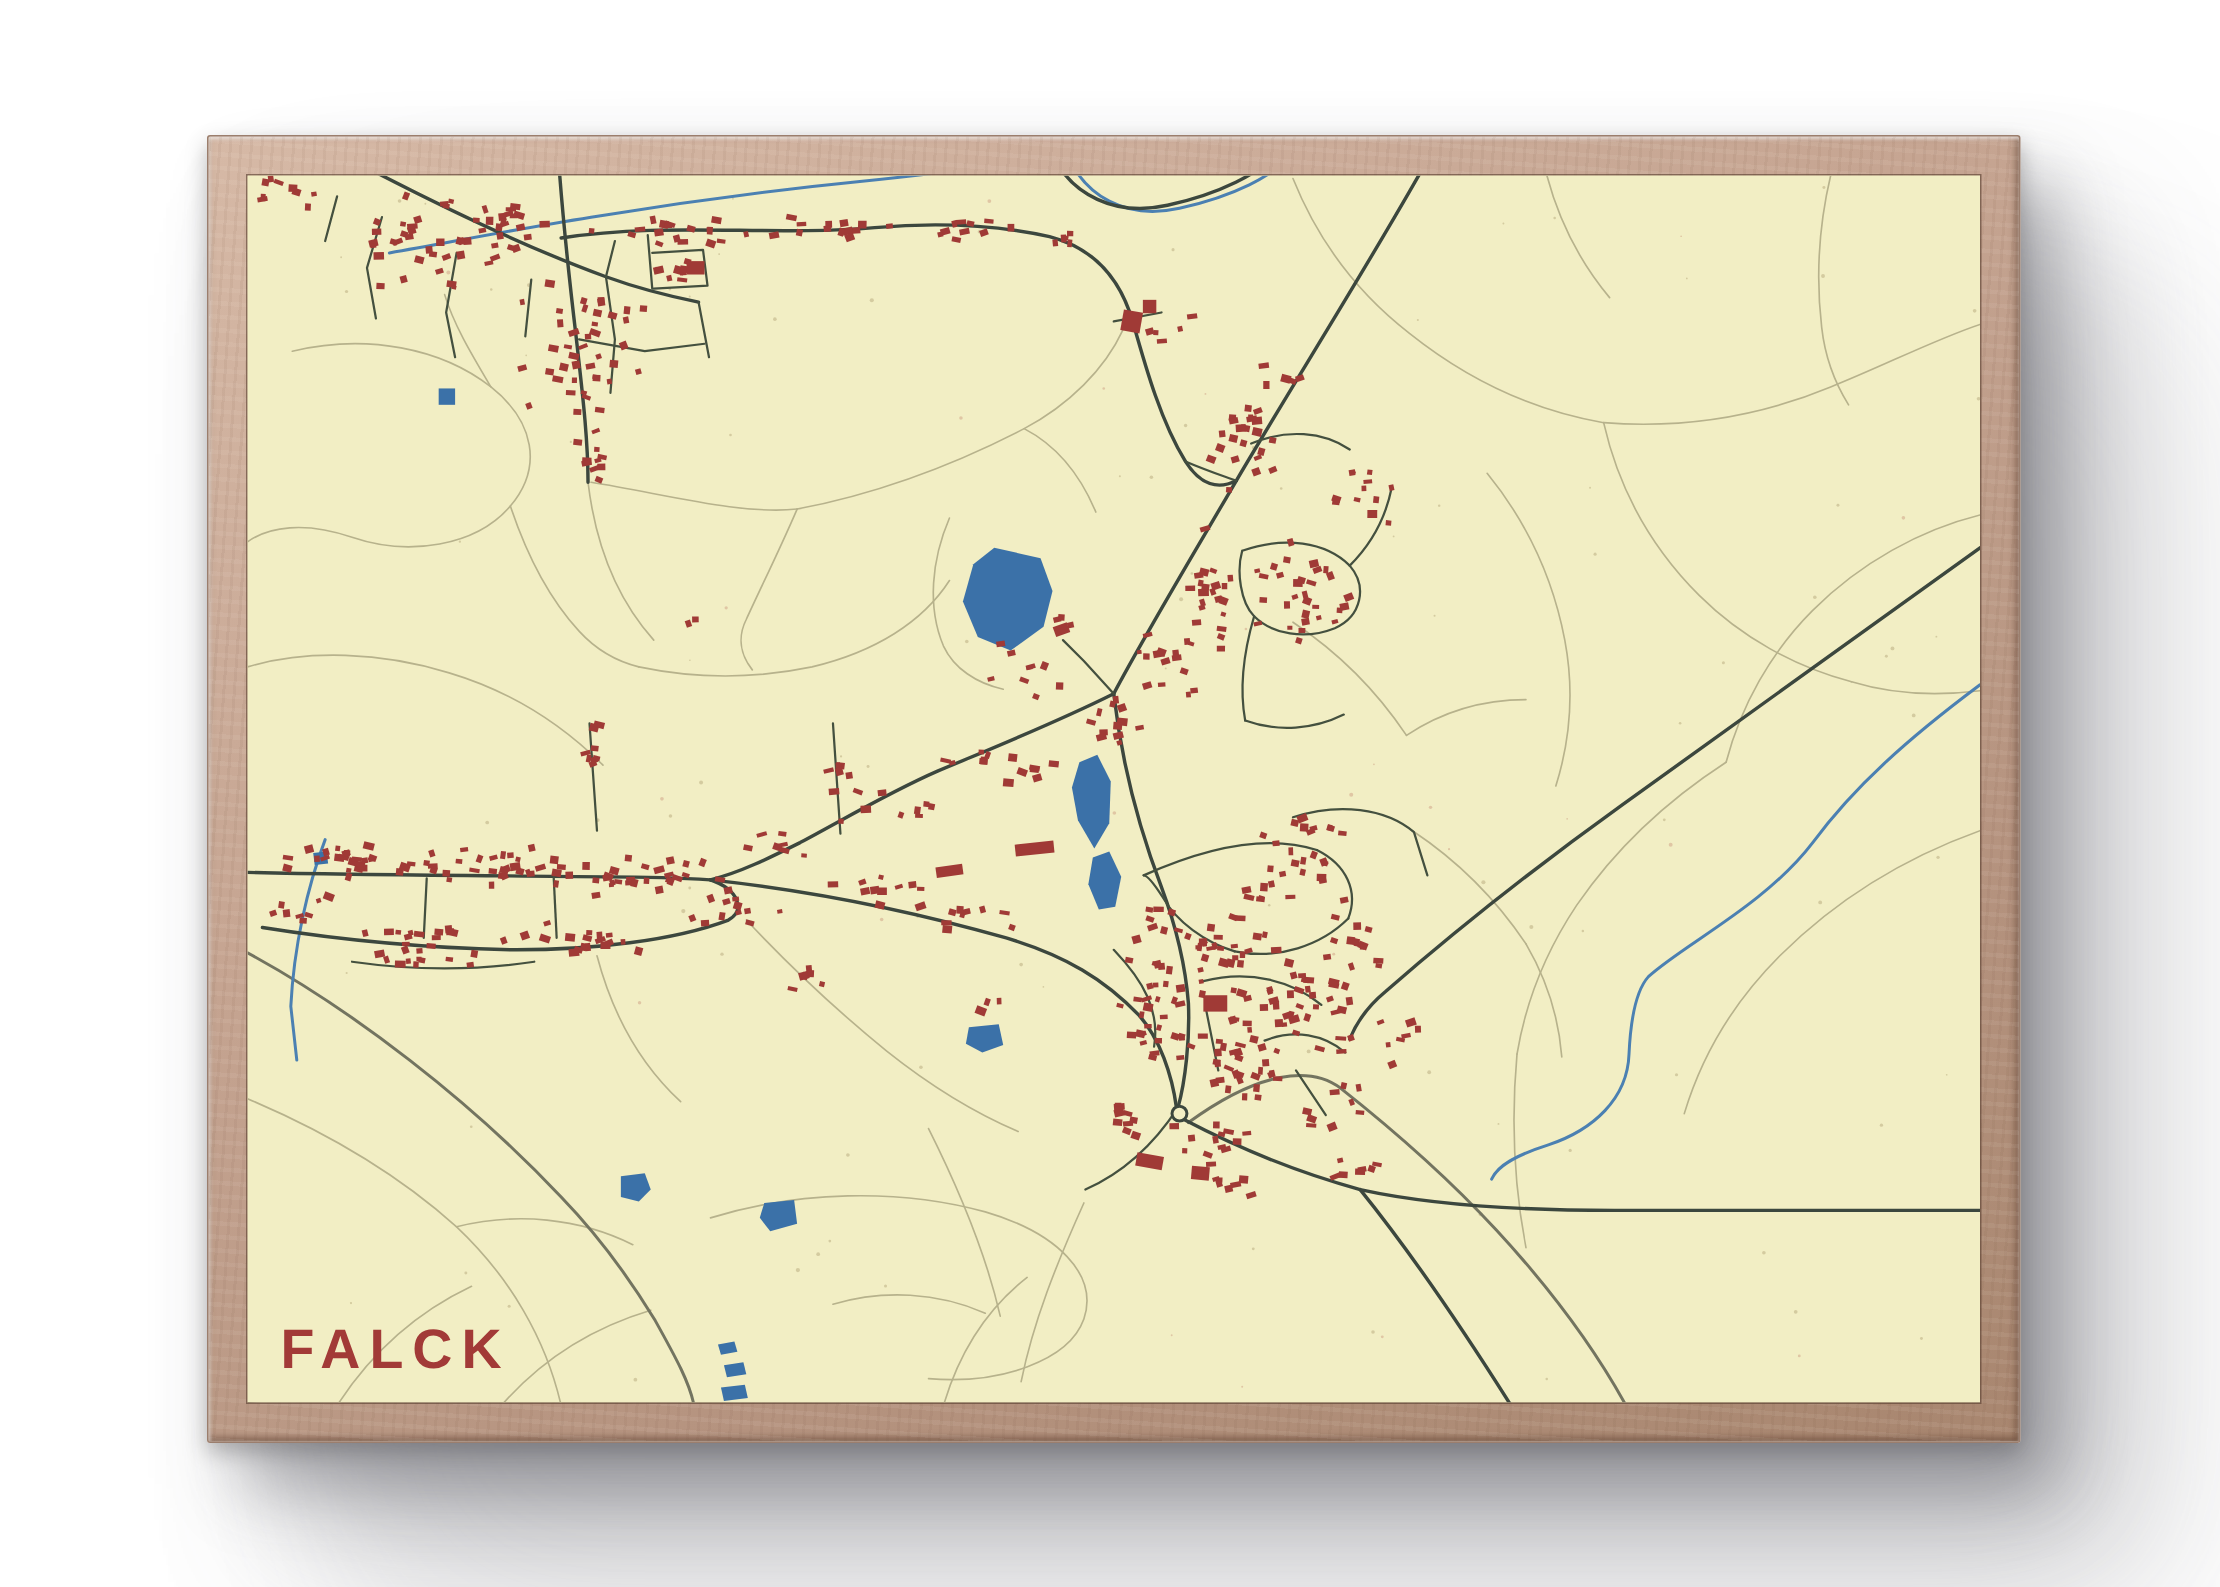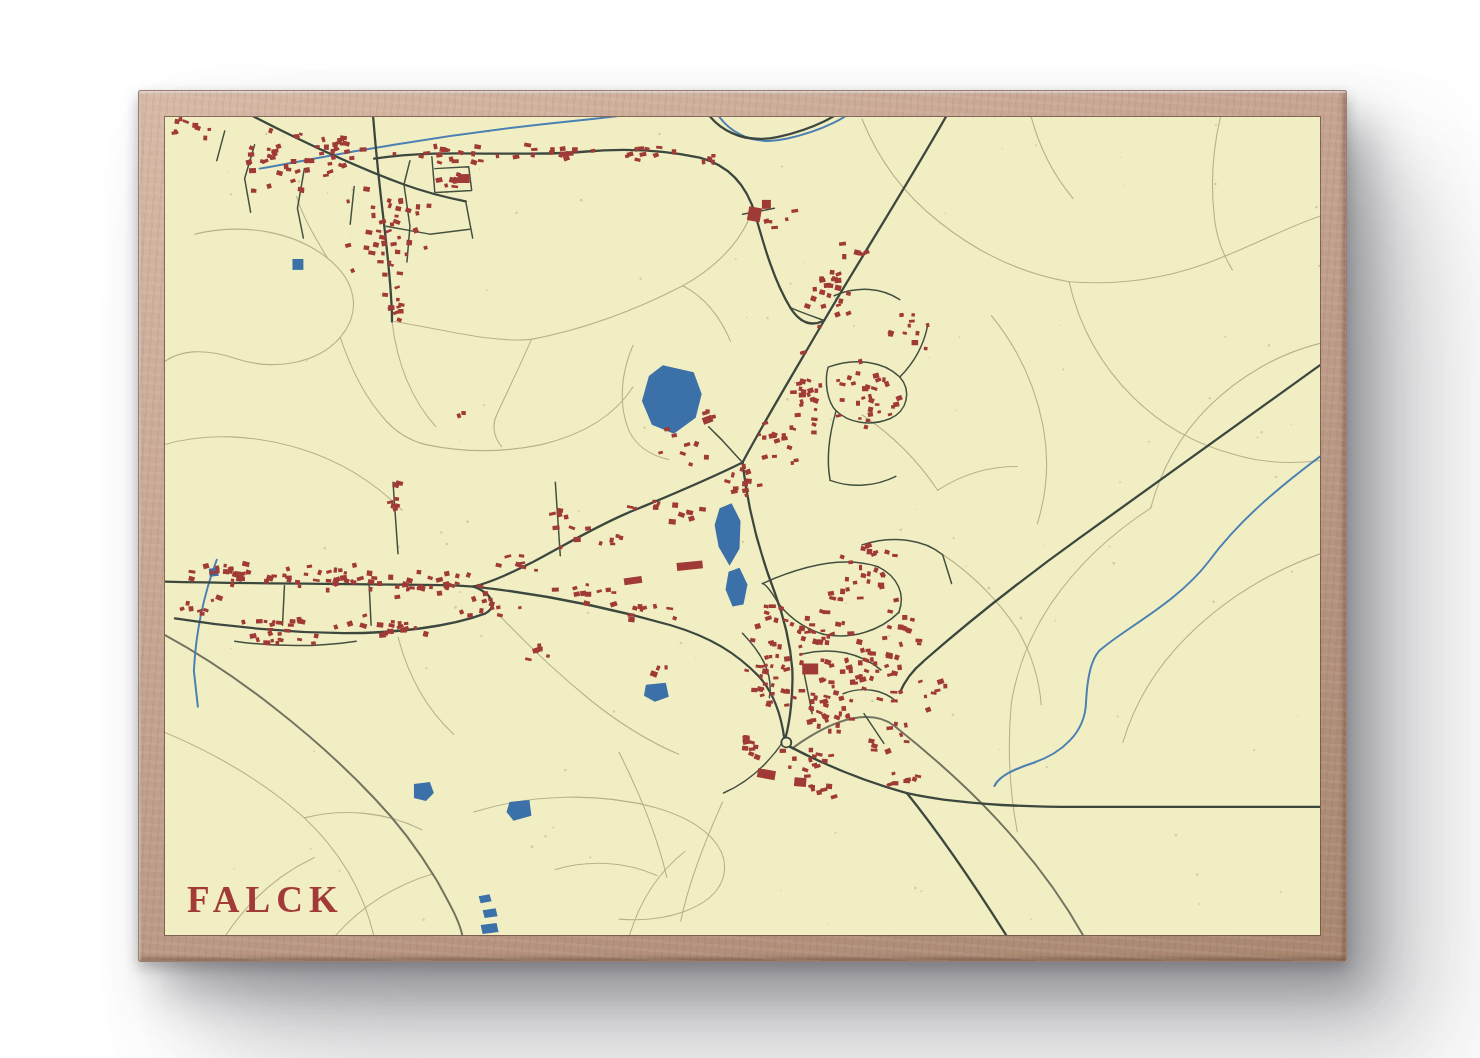--- a/index.html
+++ b/index.html
@@ -34,21 +34,21 @@
   .map-wrap{
     position:relative;width:100%;height:100%;z-index:1;
     background:#f2eec4;
     outline:1px solid rgba(92,66,50,.65);
     box-shadow: inset 3px 4px 7px rgba(60,40,30,.45), inset -2px -3px 5px rgba(60,40,30,.28);
     overflow:hidden;
   }
   .map-wrap svg{position:absolute;inset:0;width:100%;height:100%;display:block;}
   .map-title{
     position:absolute;left:22px;bottom:14px;z-index:2;
-    font-family:Liberation Serif, serif;
+    font-family:Liberation Sans, sans-serif;
     font-weight:bold;font-size:37px;letter-spacing:6px;
     color:#a23a37;
   }
 </style>
 </head>
 <body>
 
 <div class="scene">
   <div class="frame">
     <div class="map-wrap">

